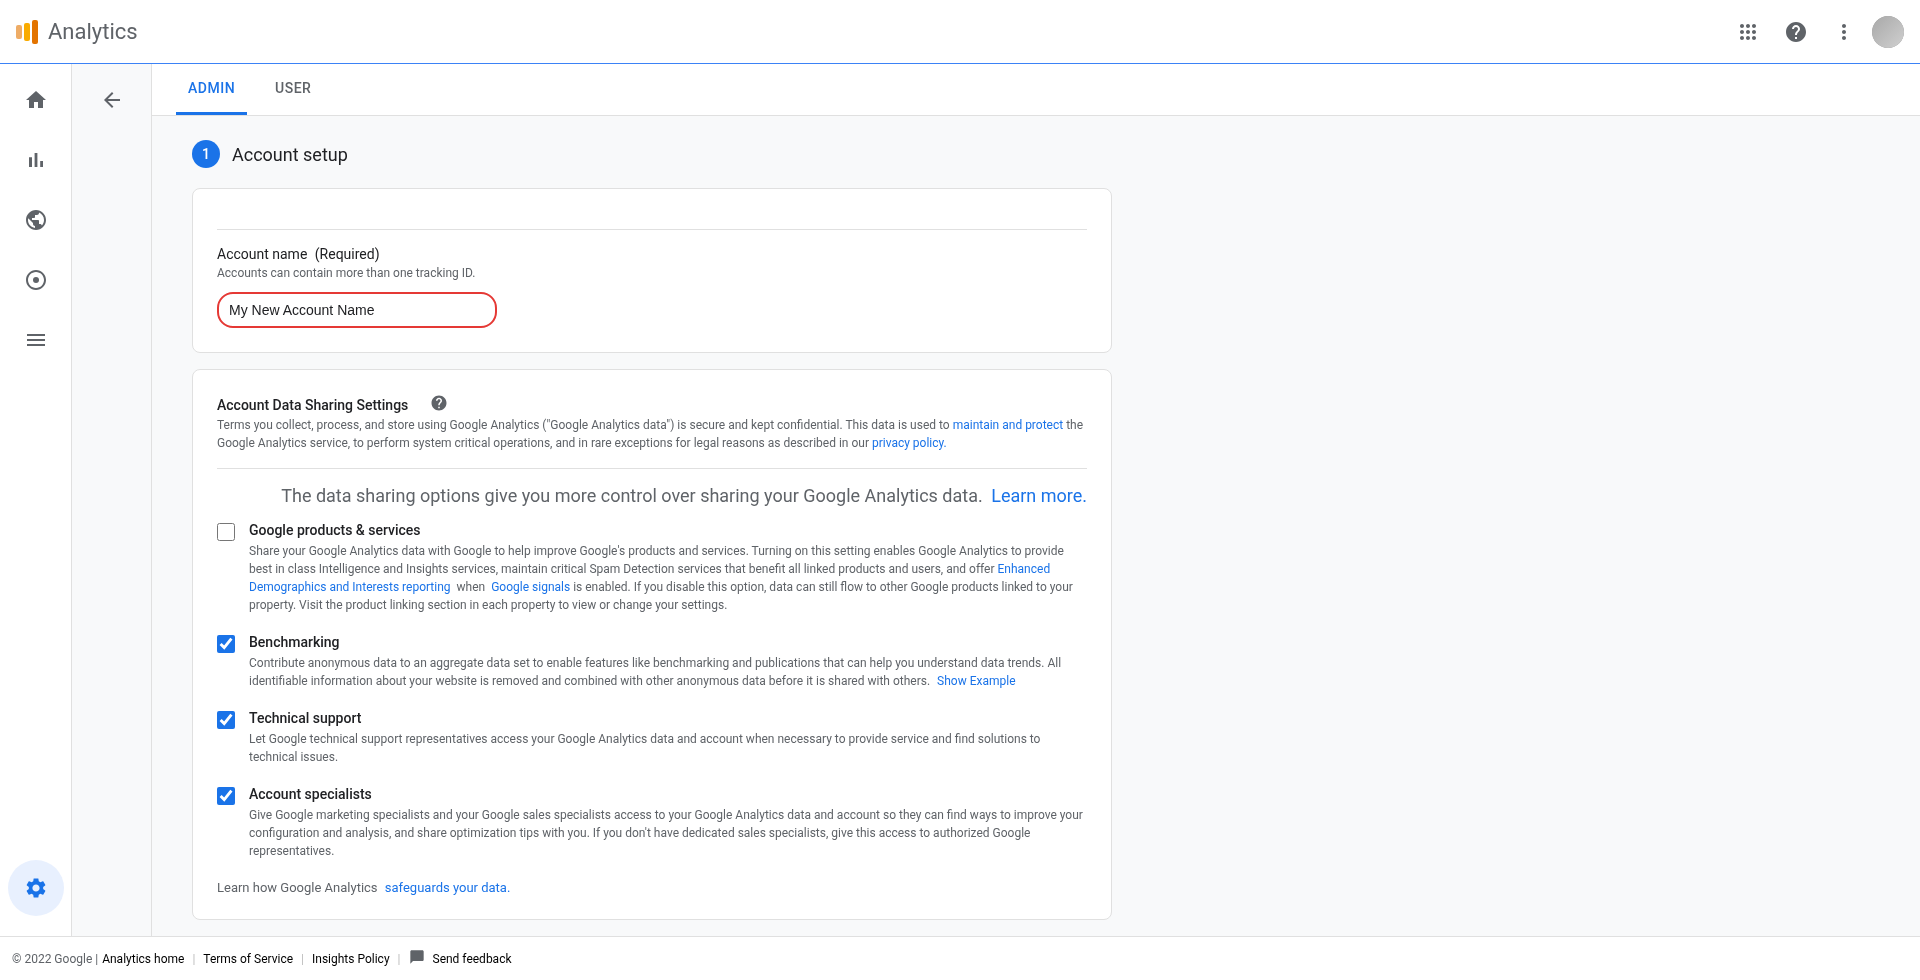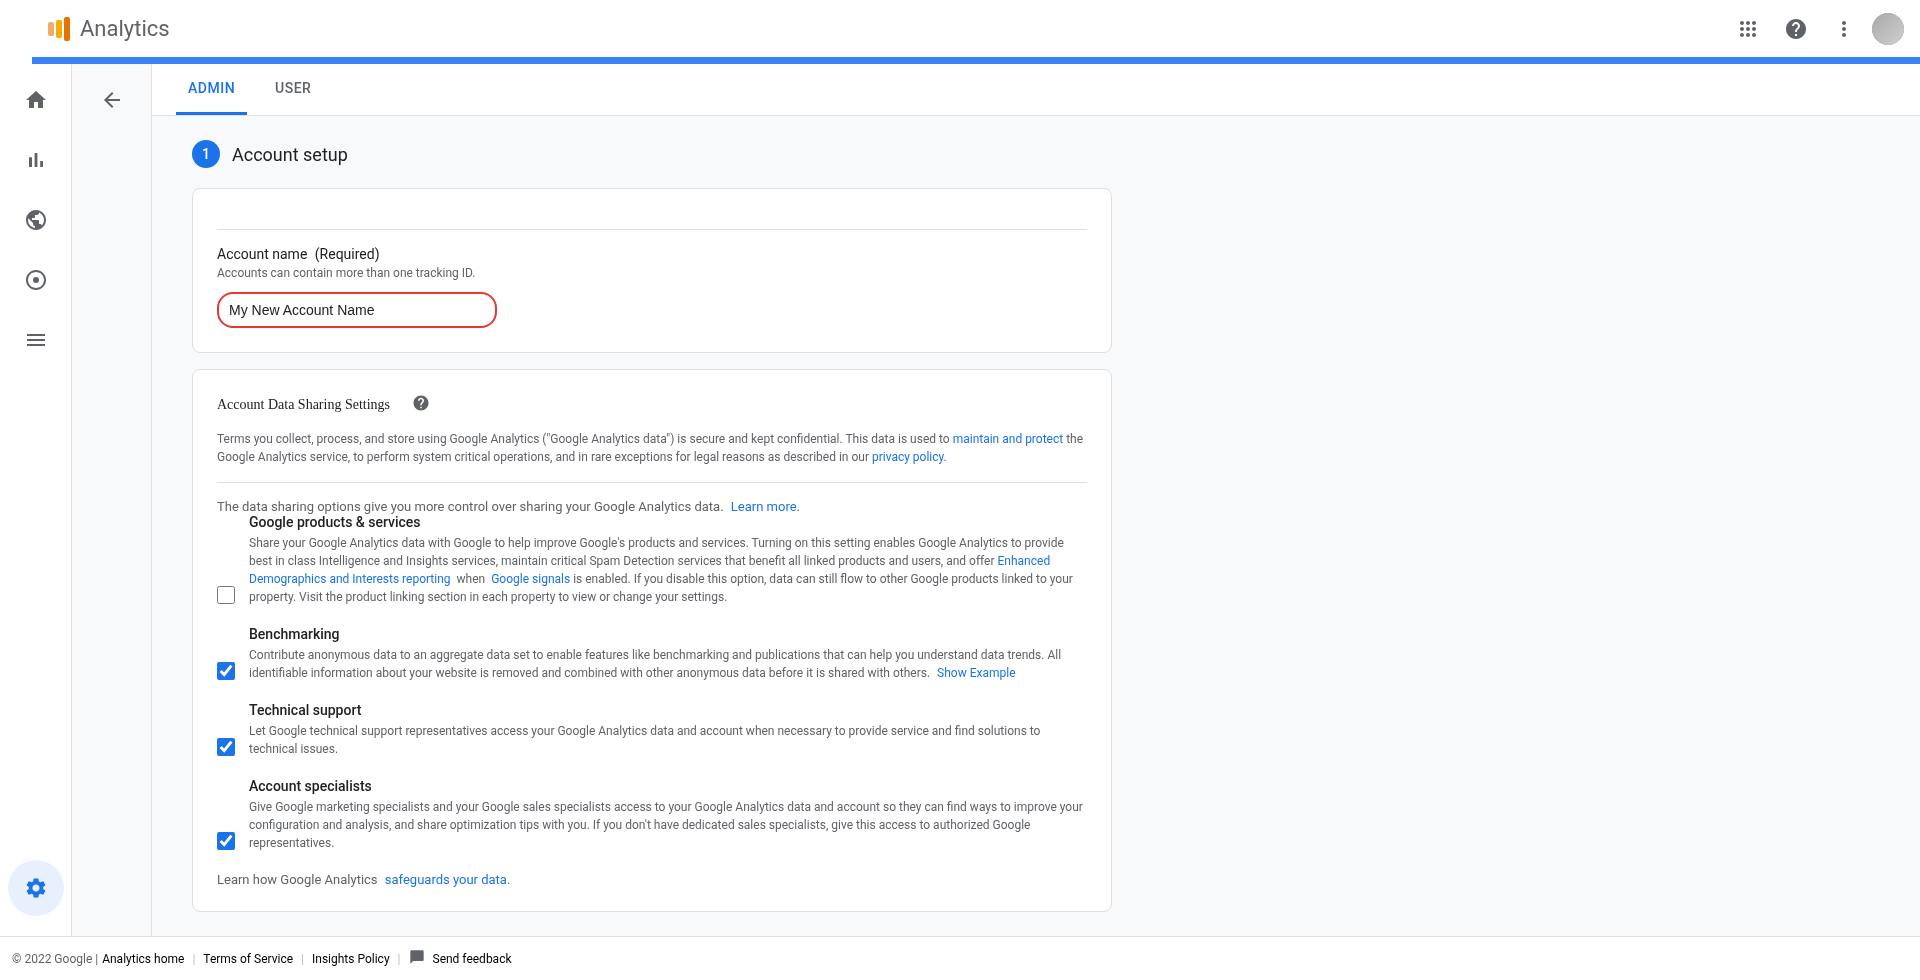--- a/index.html
+++ b/index.html
@@ -1,23 +1,22 @@
 <!DOCTYPE html>
 <html><head>
   <meta charset="utf-8">
   <style>
     * { box-sizing: border-box; margin: 0; padding: 0; }
     body { font-family: 'Google Sans', Roboto, Arial, sans-serif; background: #fff; color: #202124; font-size: 14px; display: flex; flex-direction: column; height: 980px; overflow: hidden; }
 
     
     .topbar {
       display: flex; align-items: center; height: 64px;
-      padding: 0 16px; border-bottom: 7px solid #3b82f6;
+      padding: 0 16px; border-bottom: 1px solid #3b82f6;
       flex-shrink: 0;
-      margin-left: 32px;
     }
     .logo-icon {
       display: flex; align-items: center; gap: 2px; margin-right: 10px;
     }
     .logo-bar {
       width: 6px; border-radius: 2px;
     }
     .bar1 { height: 18px; background: #F9AB00; }
     .bar2 { height: 24px; background: #E37400; }
     .bar3 { height: 14px; background: #E37400; opacity: 0.6; }
@@ -114,34 +113,34 @@
     .account-name-label { font-size: 14px; color: #202124; margin-bottom: 4px; }
     .account-name-hint { font-size: 12px; color: #5f6368; margin-bottom: 12px; }
     .text-input {
       width: 280px; height: 36px; border: 2px solid #e53935;
       border-radius: 16px; padding: 0 10px; font-size: 14px;
       color: #202124; outline: none;
     }
 
     
     .sharing-header {
-      display: flex; align-items: center; gap: 22px; margin-bottom: 14px; font-family: Liberation Serif, serif;
+      display: flex; align-items: center; gap: 22px; margin-bottom: 0;
     }
     .sharing-title { font-size: 14px; font-weight: 500; color: #202124; }
     .help-icon {
       color: #5f6368; font-size: 16px; cursor: pointer;
     }
     .sharing-desc { font-size: 12px; color: #5f6368; line-height: 1.5; }
     .link { color: #1a73e8; text-decoration: none; cursor: pointer; }
 
     .divider { border: none; border-top: 1px solid #e0e0e0; margin: 16px 0; }
 
-    .learn-more-text { font-size: 13px; color: #5f6368; margin-bottom: 0; }
-
-    .checkbox-item { display: flex; align-items: flex-end; gap: 12px; margin-bottom: 20px; }
+    .learn-more-text { font-size: 18px; color: #5f6368; margin-bottom: 16px; text-align: right; }
+
+    .checkbox-item { display: flex; align-items: flex-start; gap: 12px; margin-bottom: 20px; }
     .checkbox-wrapper { width: 20px; height: 20px; flex-shrink: 0; margin-top: 1px; position: relative; }
     .checkbox-input {
       width: 18px; height: 18px; cursor: pointer; accent-color: #1a73e8;
     }
     .checkbox-content { flex: 1; }
     .checkbox-label { font-size: 14px; font-weight: 500; color: #202124; margin-bottom: 4px; display: block; }
     .checkbox-desc { font-size: 12px; color: #5f6368; line-height: 1.5; }
 
     .safeguard-text { font-size: 13px; color: #5f6368; margin-top: 16px; }
 

